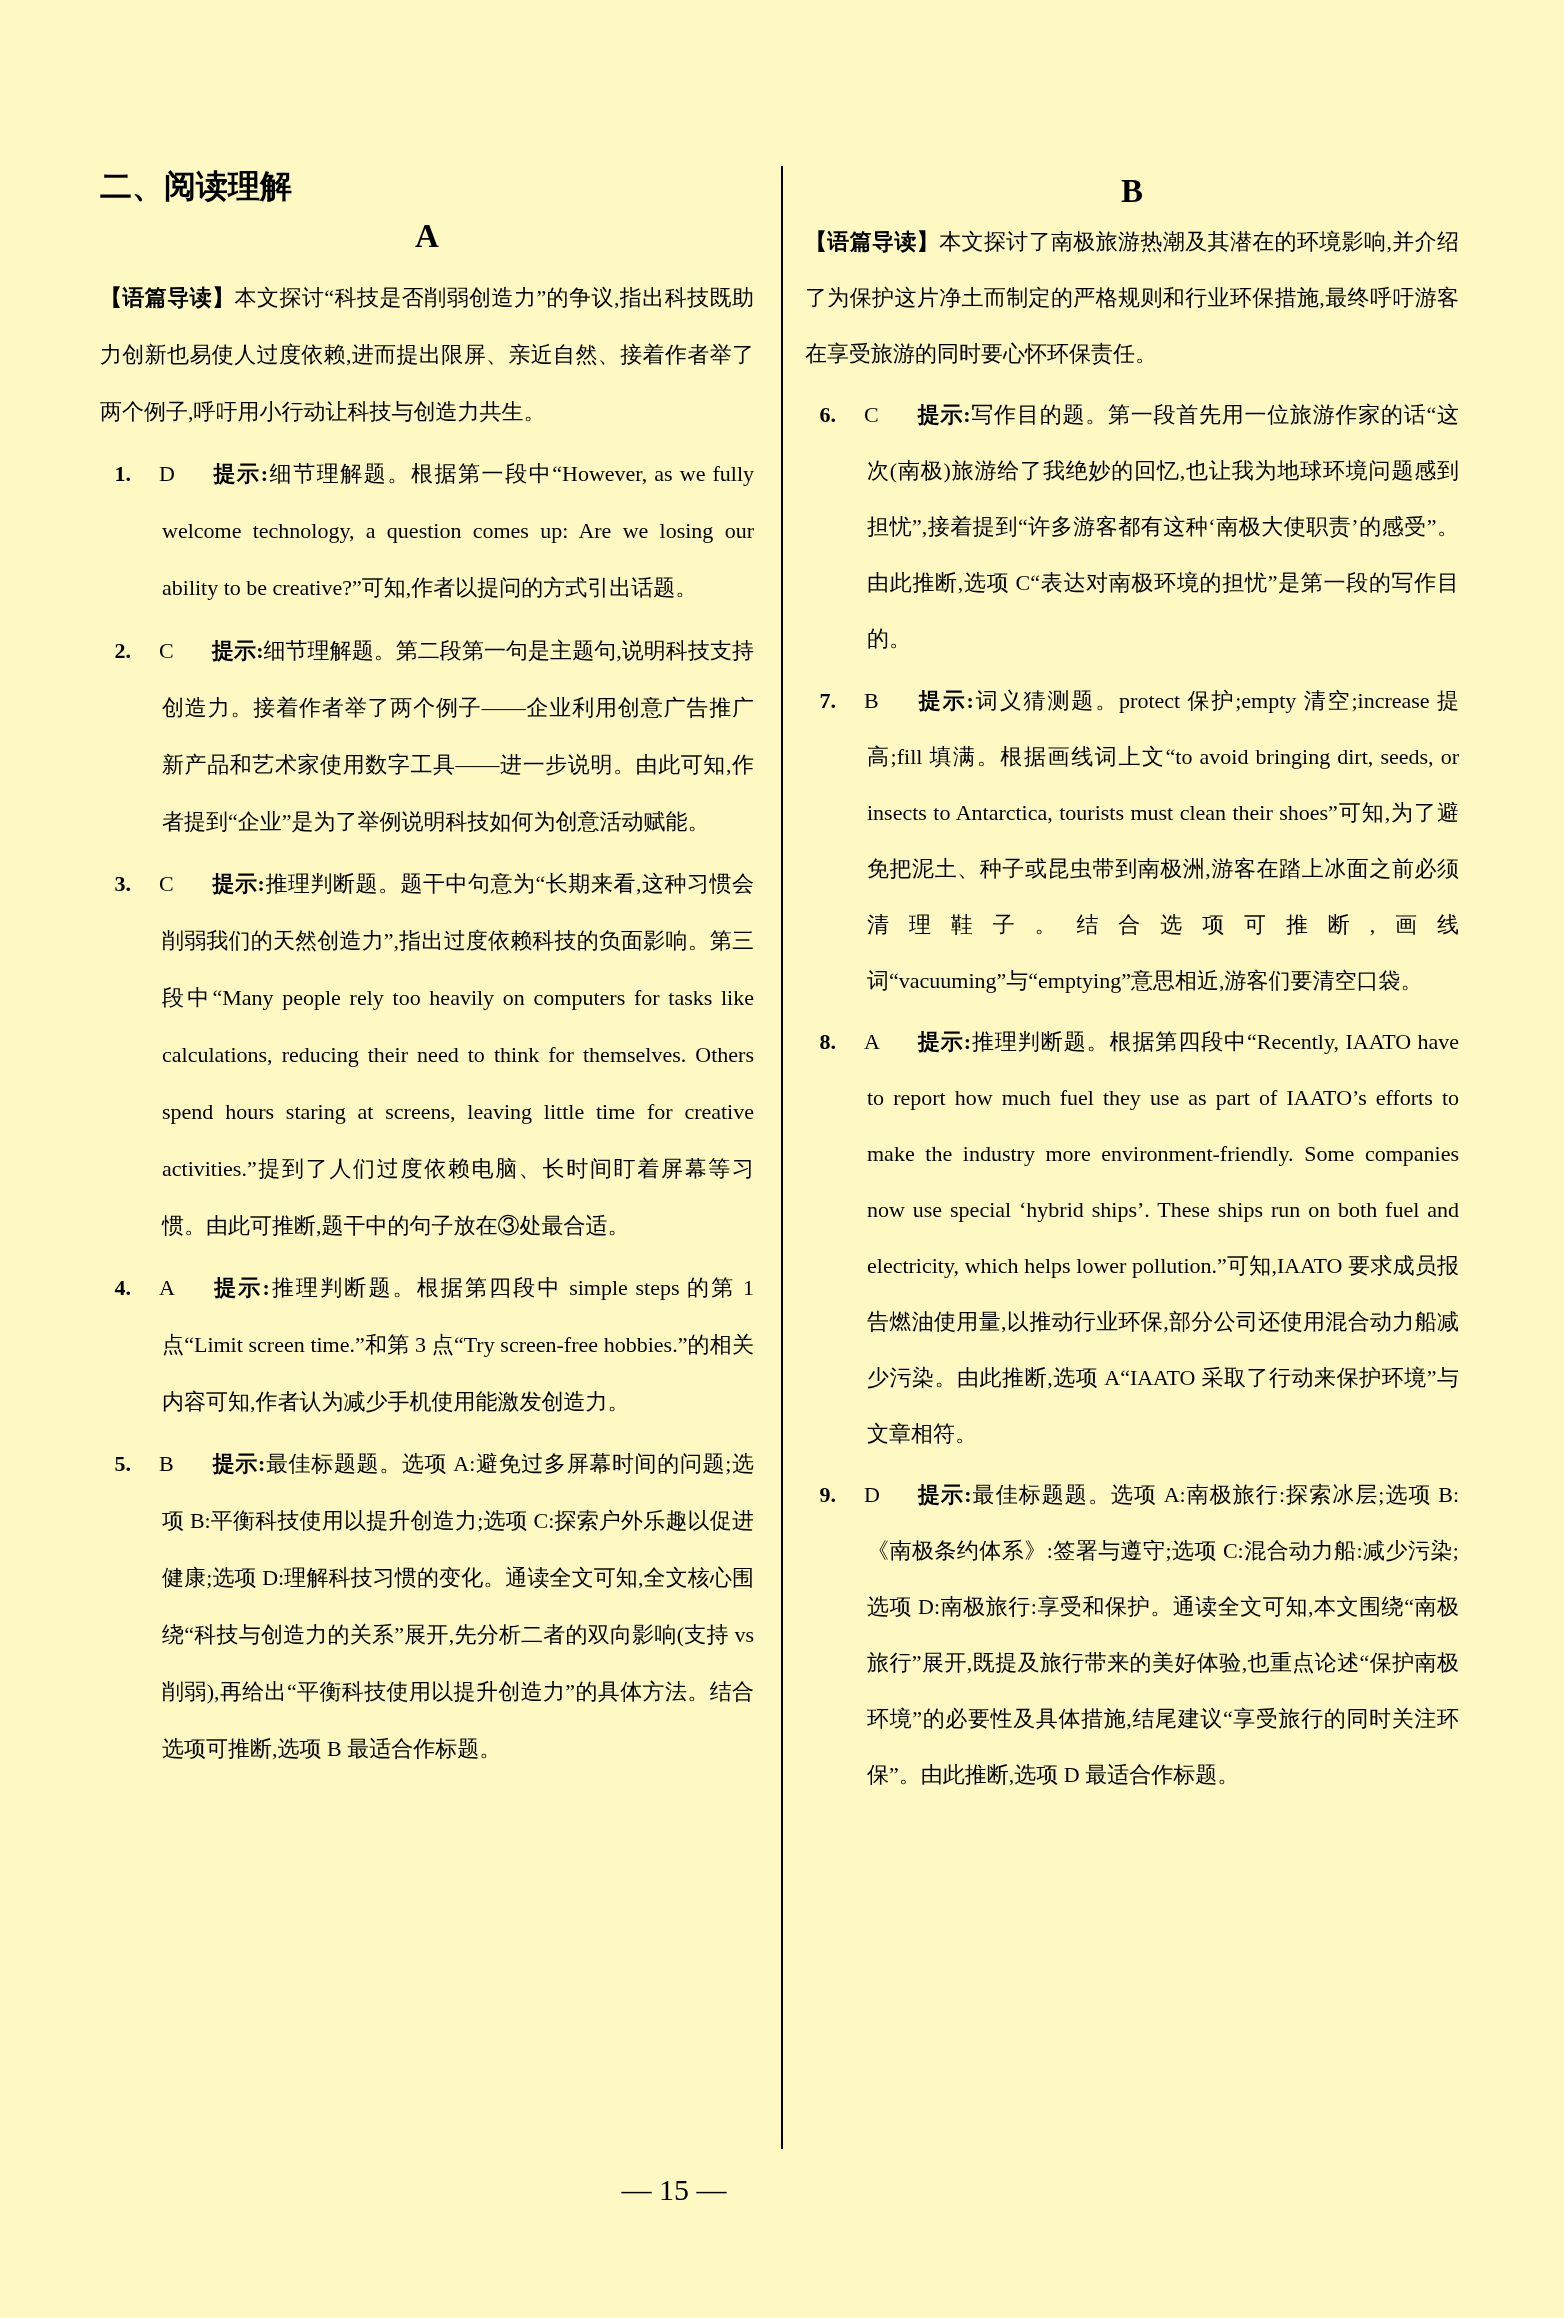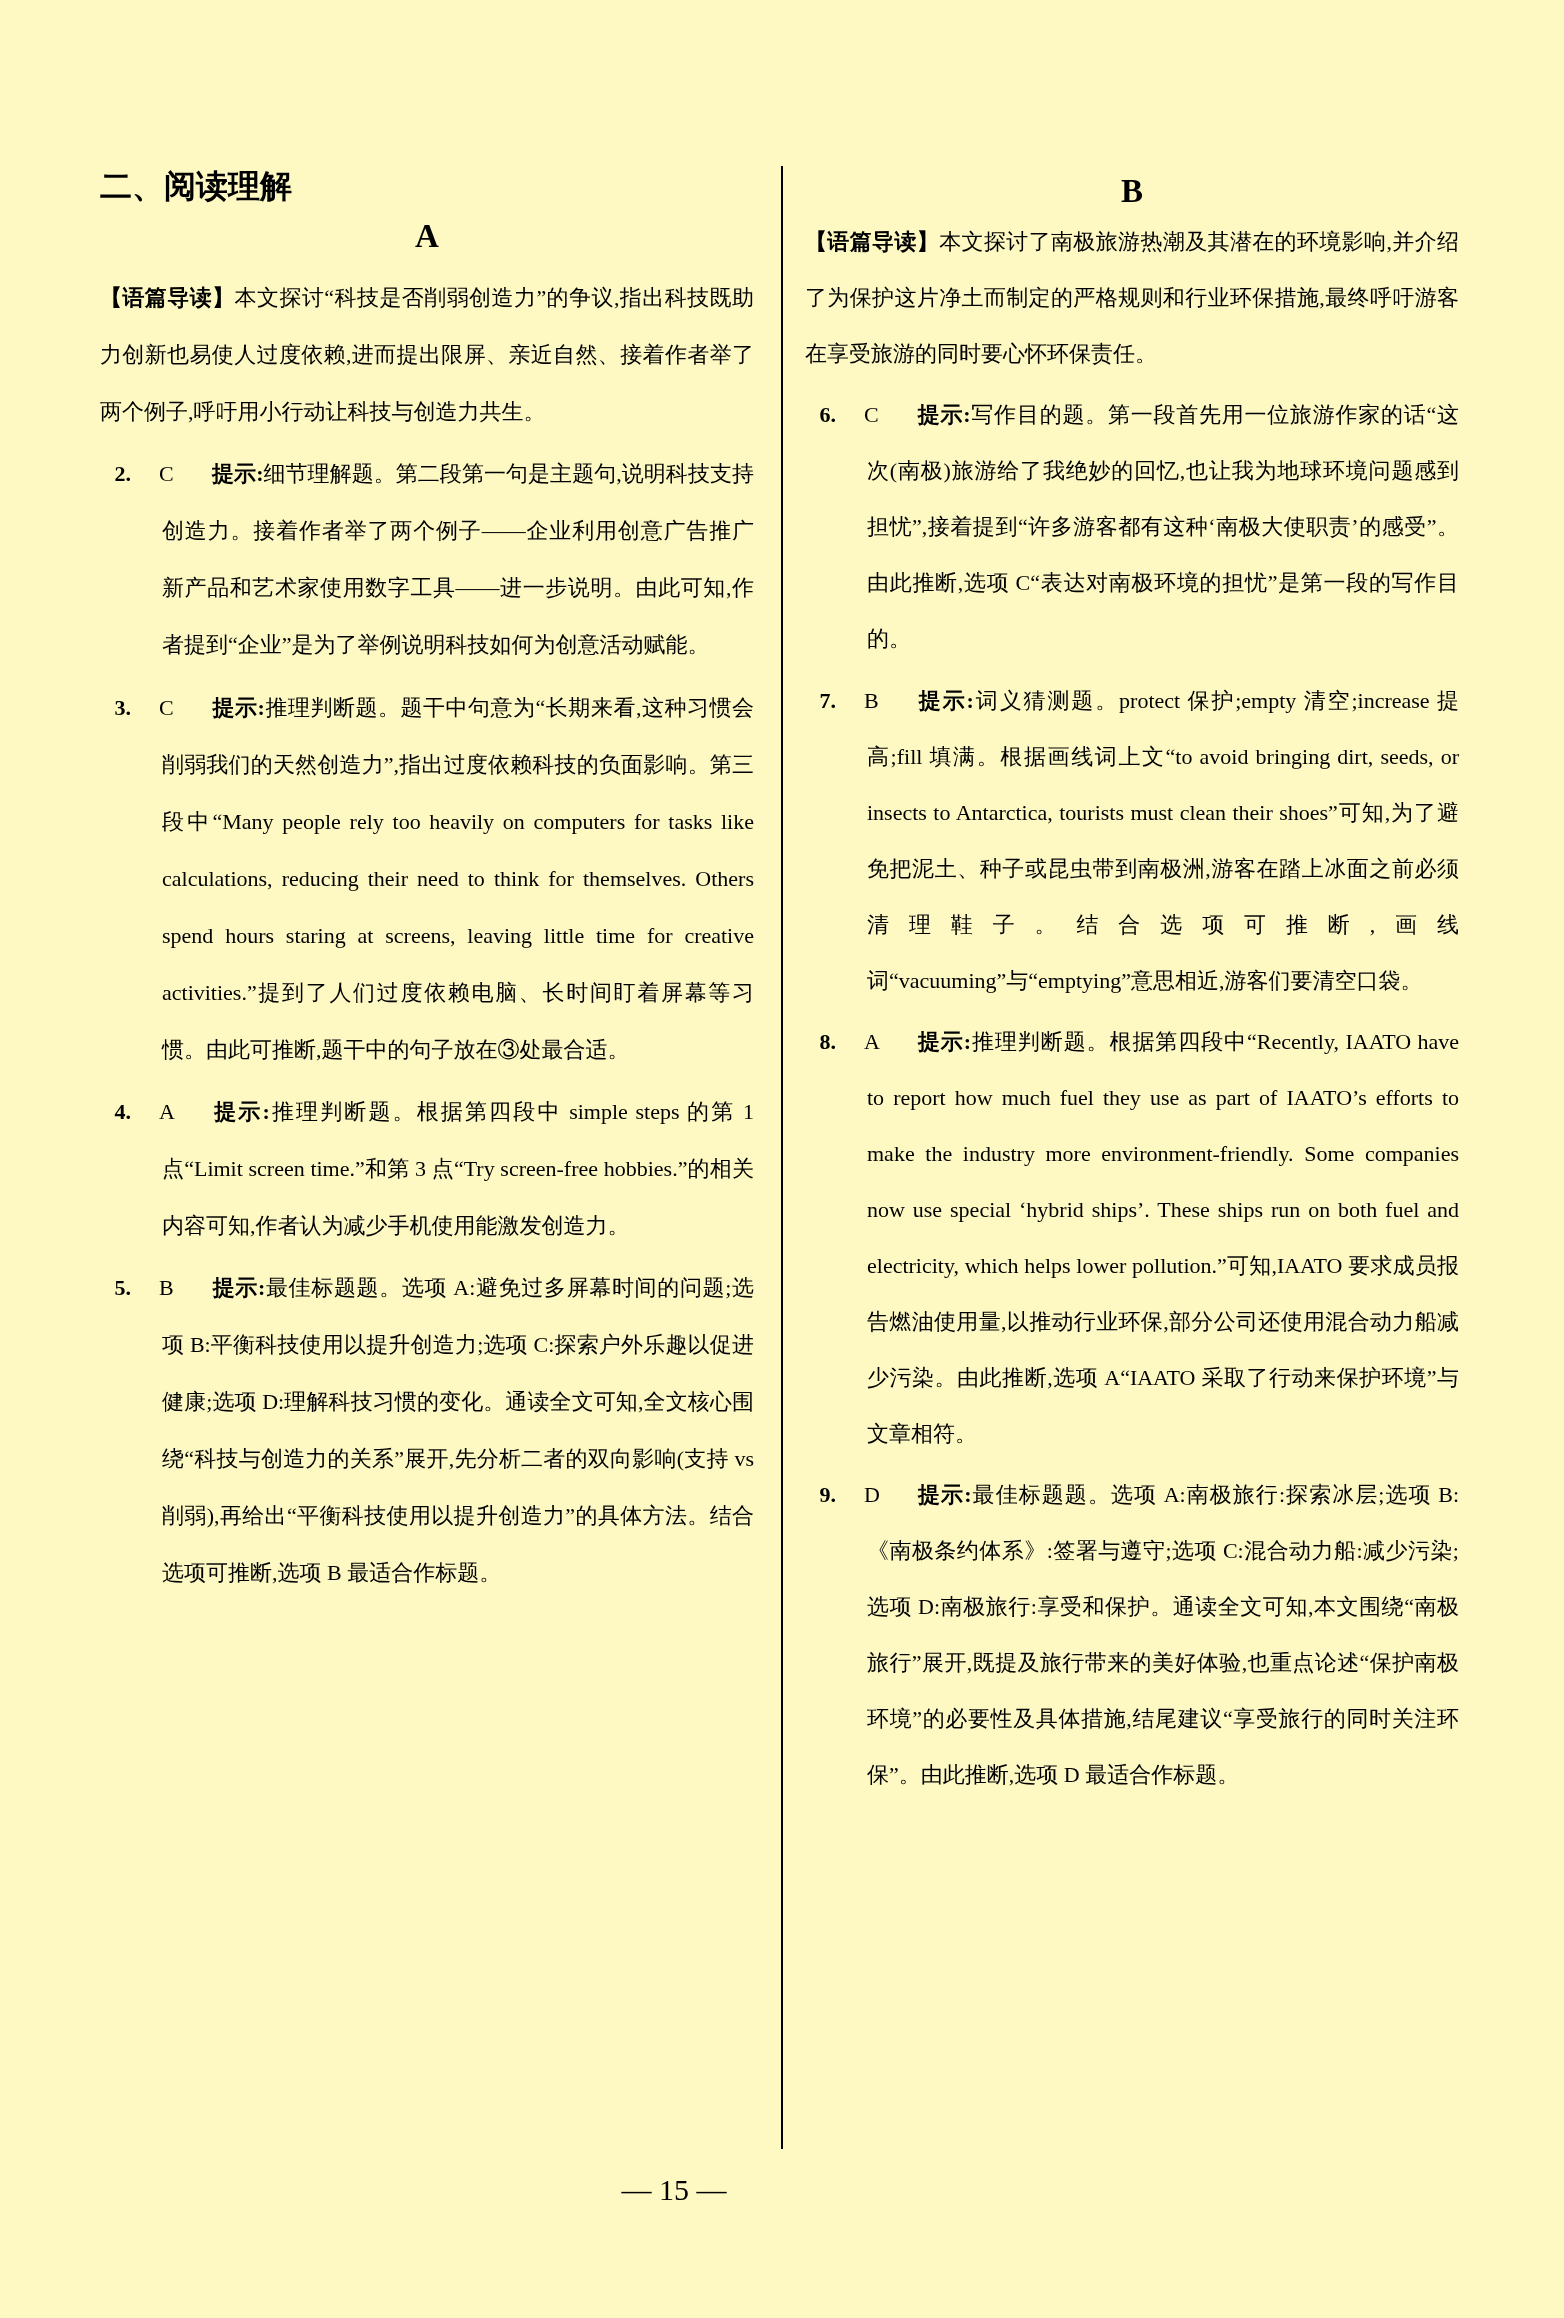--- a/index.html
+++ b/index.html
@@ -49,20 +49,21 @@
 <div class="page">
 
   <div class="divider"></div>
 
   <div class="col col-left">
     <div class="sec-title">二、阅读理解</div>
     <div class="passage-label">A</div>
 
     <p class="para"><span class="lead">【语篇导读】</span><span>本文探讨“科技是否削弱创造力”的争议,指出科技既助力创新也易使人过度依赖,进而提出限屏、亲近自然、接着作者举了两个例子,呼吁用小行动让科技与创造力共生。</span></p>
 
+    <div class="item"><span class="num">1.</span><span class="ans">D</span><span class="tip">提示:</span><span>细节理解题。根据第一段中“However, as we fully welcome technology, a question comes up: Are we losing our ability to be creative?”可知,作者以提问的方式引出话题。</span></div>
 
     <div class="item"><span class="num">2.</span><span class="ans">C</span><span class="tip">提示:</span><span>细节理解题。第二段第一句是主题句,说明科技支持创造力。接着作者举了两个例子——企业利用创意广告推广新产品和艺术家使用数字工具——进一步说明。由此可知,作者提到“企业”是为了举例说明科技如何为创意活动赋能。</span></div>
 
     <div class="item"><span class="num">3.</span><span class="ans">C</span><span class="tip">提示:</span><span>推理判断题。题干中句意为“长期来看,这种习惯会削弱我们的天然创造力”,指出过度依赖科技的负面影响。第三段中“Many people rely too heavily on computers for tasks like calculations, reducing their need to think for themselves. Others spend hours staring at screens, leaving little time for creative activities.”提到了人们过度依赖电脑、长时间盯着屏幕等习惯。由此可推断,题干中的句子放在③处最合适。</span></div>
 
     <div class="item"><span class="num">4.</span><span class="ans">A</span><span class="tip">提示:</span><span>推理判断题。根据第四段中 simple steps 的第 1 点“Limit screen time.”和第 3 点“Try screen-free hobbies.”的相关内容可知,作者认为减少手机使用能激发创造力。</span></div>
 
     <div class="item"><span class="num">5.</span><span class="ans">B</span><span class="tip">提示:</span><span>最佳标题题。选项 A:避免过多屏幕时间的问题;选项 B:平衡科技使用以提升创造力;选项 C:探索户外乐趣以促进健康;选项 D:理解科技习惯的变化。通读全文可知,全文核心围绕“科技与创造力的关系”展开,先分析二者的双向影响(支持 vs 削弱),再给出“平衡科技使用以提升创造力”的具体方法。结合选项可推断,选项 B 最适合作标题。</span></div>
   </div>
 

